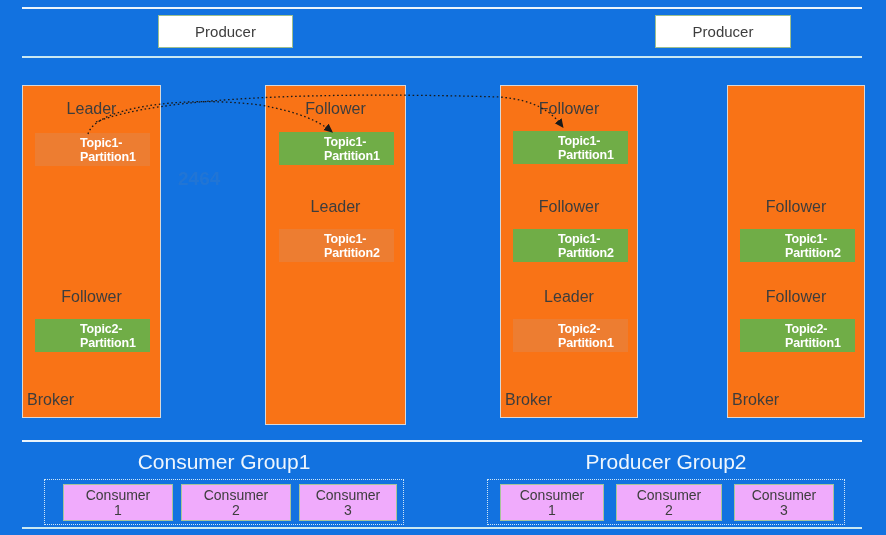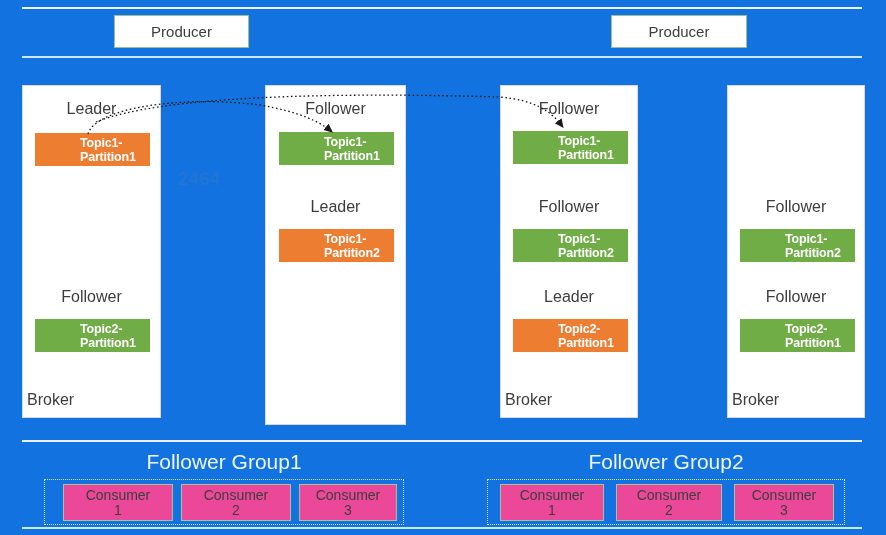--- a/index.html
+++ b/index.html
@@ -26,29 +26,29 @@
   .rule.r3 { top: 440px; }
   .rule.r4 { top: 527px; background: #c9e8f2; }
 
   
   .producer {
     position: absolute;
     height: 33px;
     background: #ffffff;
     border: 1px solid #9dbf8e;
     display: flex; align-items: center; justify-content: center;
-    font-size: 15px; color: #3d3d3d;
+    font-size: 15px; color: #3d3d3d; margin-left: 44px;
   }
   .producer.p1 { left: 114px; top: 15px; width: 135px; }
   .producer.p2 { left: 611px; top: 15px; width: 136px; }
 
   
   .broker {
     position: absolute;
-    background: #ffffff;
+    background: #f97316;
     border: 1px solid #d8d8d8;
     top: 85px;
   }
   .broker.b1 { left: 22px;  width: 139px; height: 333px; }
   .broker.b2 { left: 265px; width: 141px; height: 340px; }
   .broker.b3 { left: 500px; width: 138px; height: 333px; }
   .broker.b4 { left: 727px; width: 138px; height: 333px; }
 
   .role {
     position: absolute;
@@ -106,21 +106,21 @@
   .cg-box {
     position: absolute;
     top: 479px; height: 46px;
     border: 1px dotted #cfe6f7;
   }
   .cg-box.g1 { left: 44px;  width: 360px; }
   .cg-box.g2 { left: 487px; width: 358px; }
   .consumer {
     position: absolute;
     top: 4px; height: 37px;
-    background: #ec4899;
+    background: #f0abfc;
     border: 1px solid #a8c49a;
     display: flex; align-items: center; justify-content: center;
     text-align: center;
     font-size: 14px; line-height: 1.05;
     color: #3d3d3d;
   }
 </style>
 </head>
 <body>
 
@@ -180,34 +180,34 @@
   <svg id="arrows" viewBox="0 0 886 535">
     <defs>
       <marker id="ah" markerWidth="7" markerHeight="7" refX="5" refY="3.2" orient="auto">
         <path d="M0,0 L7,3.2 L0,6.4 z" fill="#1a1a1a"></path>
       </marker>
     </defs>
     <path d="M88,134 C95,108 180,95 260,105 C300,112 320,122 331,131" fill="none" stroke="#1a1a1a" stroke-width="1.3" stroke-dasharray="1.6 2.6" marker-end="url(#ah)"></path>
     <path d="M96,122 C160,96 330,92 500,97 C535,100 552,112 562,126" fill="none" stroke="#1a1a1a" stroke-width="1.3" stroke-dasharray="1.6 2.6" marker-end="url(#ah)"></path>
   </svg>
 
-  <div class="cg-title" style="left:44px; top:450px; width:360px;">Follower Group1</div>
+  <div class="cg-title" style="left:44px; top:450px; width:360px;">Consumer Group1</div>
   <div class="cg-box g1">
     <div class="consumer" style="left:18px; width:110px;">
       <span><span>Consumer</span><br><span>1</span></span>
     </div>
     <div class="consumer" style="left:136px; width:110px;">
       <span><span>Consumer</span><br><span>2</span></span>
     </div>
     <div class="consumer" style="left:254px; width:98px;">
       <span><span>Consumer</span><br><span>3</span></span>
     </div>
   </div>
 
-  <div class="cg-title" style="left:487px; top:450px; width:358px;">Follower Group2</div>
+  <div class="cg-title" style="left:487px; top:450px; width:358px;">Producer Group2</div>
   <div class="cg-box g2">
     <div class="consumer" style="left:12px; width:104px;">
       <span><span>Consumer</span><br><span>1</span></span>
     </div>
     <div class="consumer" style="left:128px; width:106px;">
       <span><span>Consumer</span><br><span>2</span></span>
     </div>
     <div class="consumer" style="left:246px; width:100px;">
       <span><span>Consumer</span><br><span>3</span></span>
     </div>

